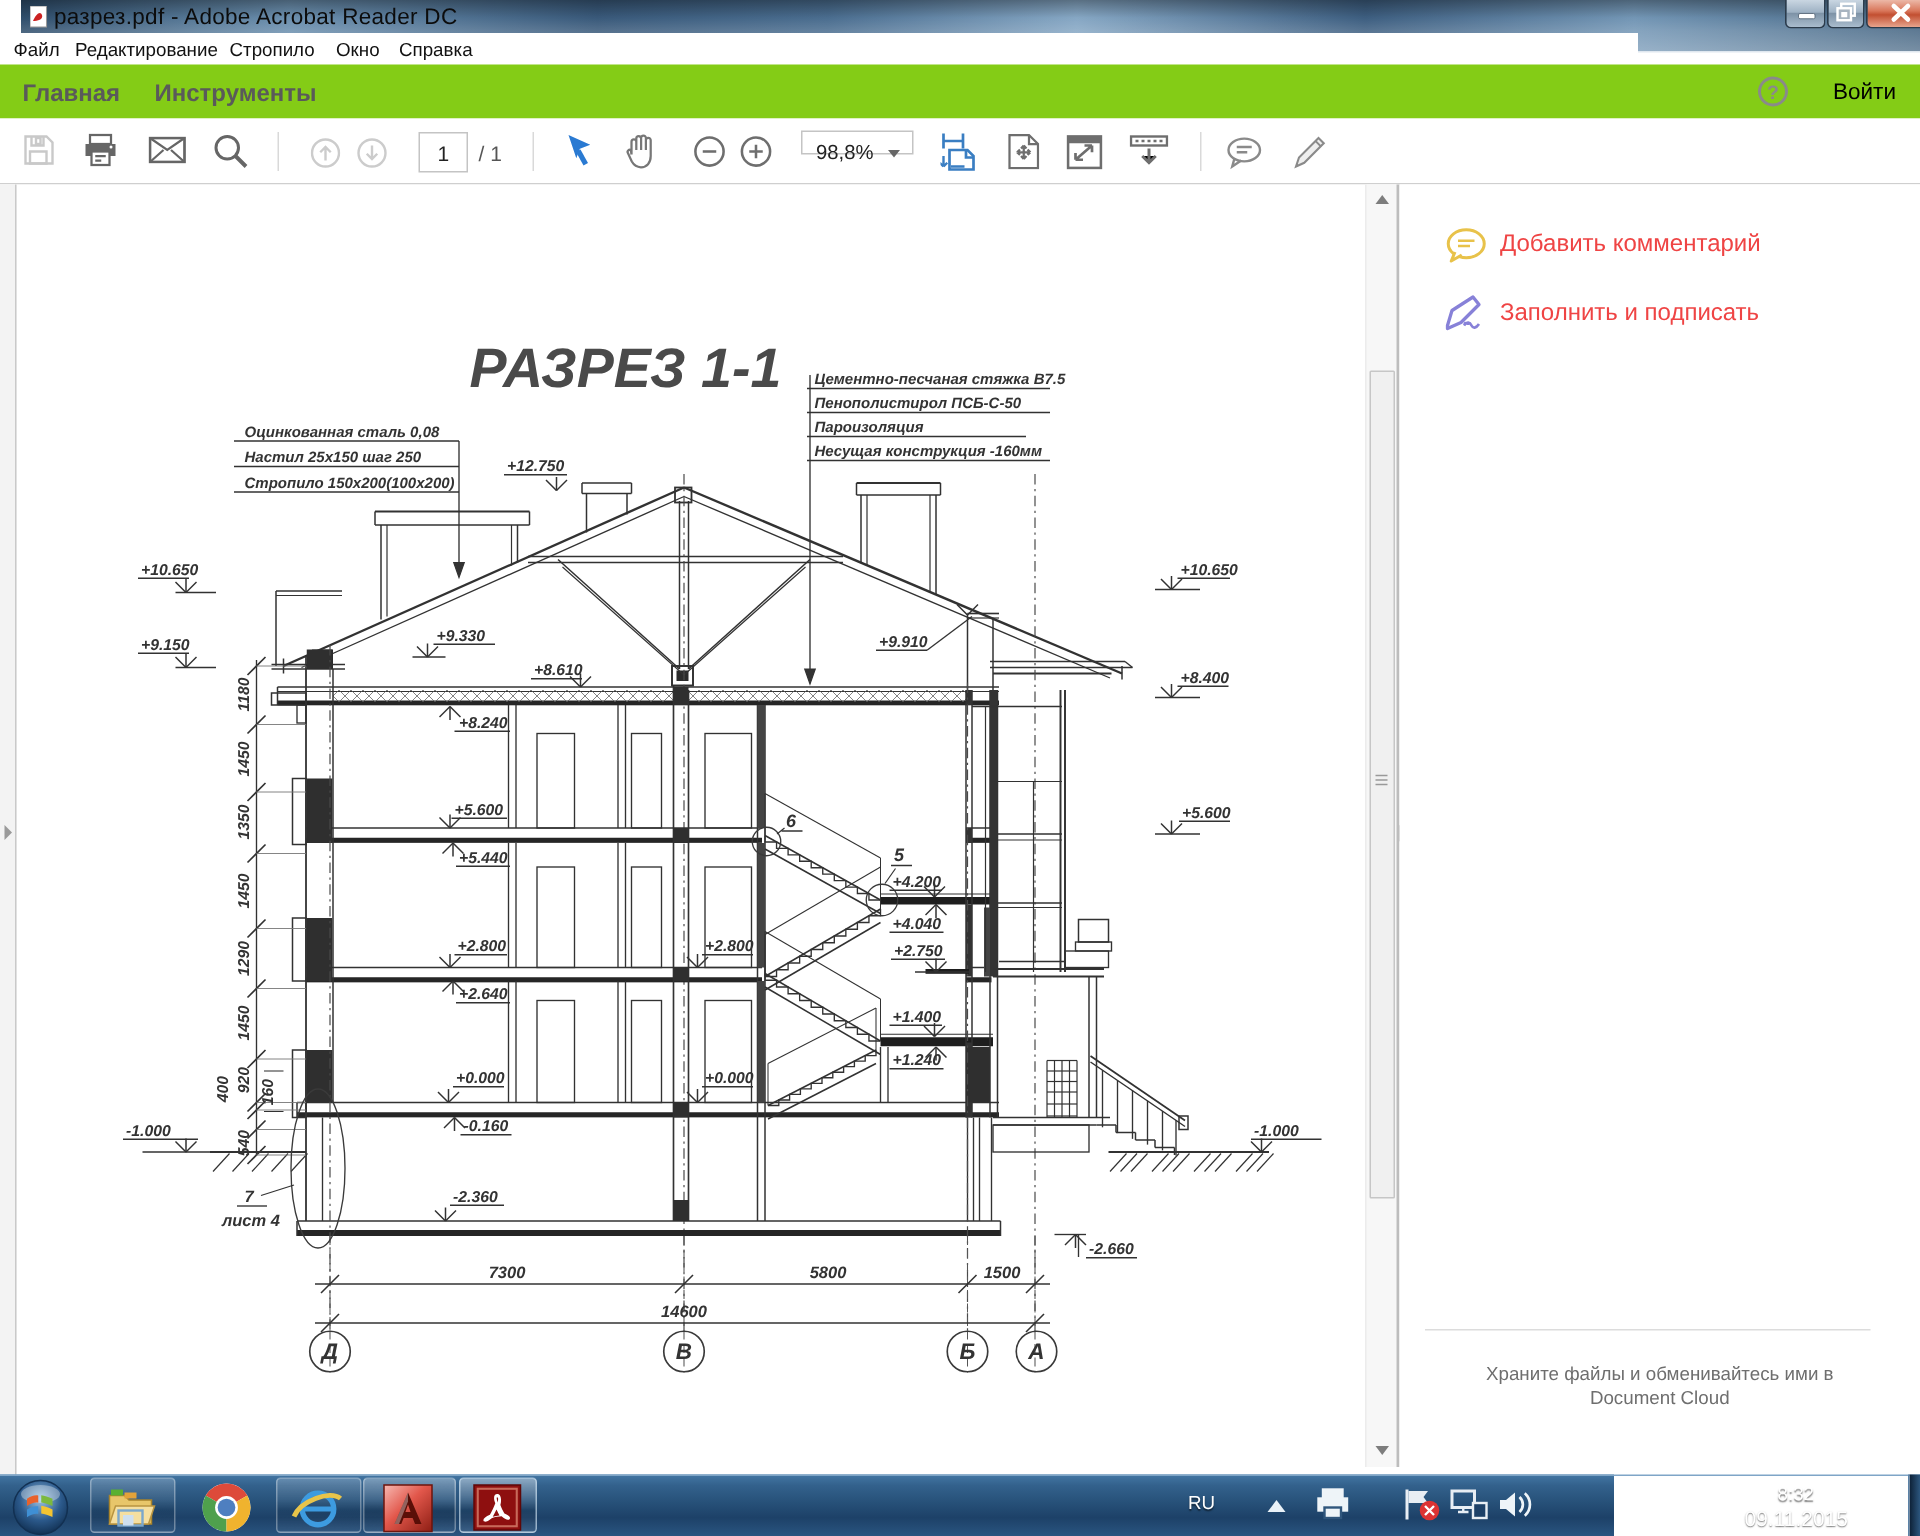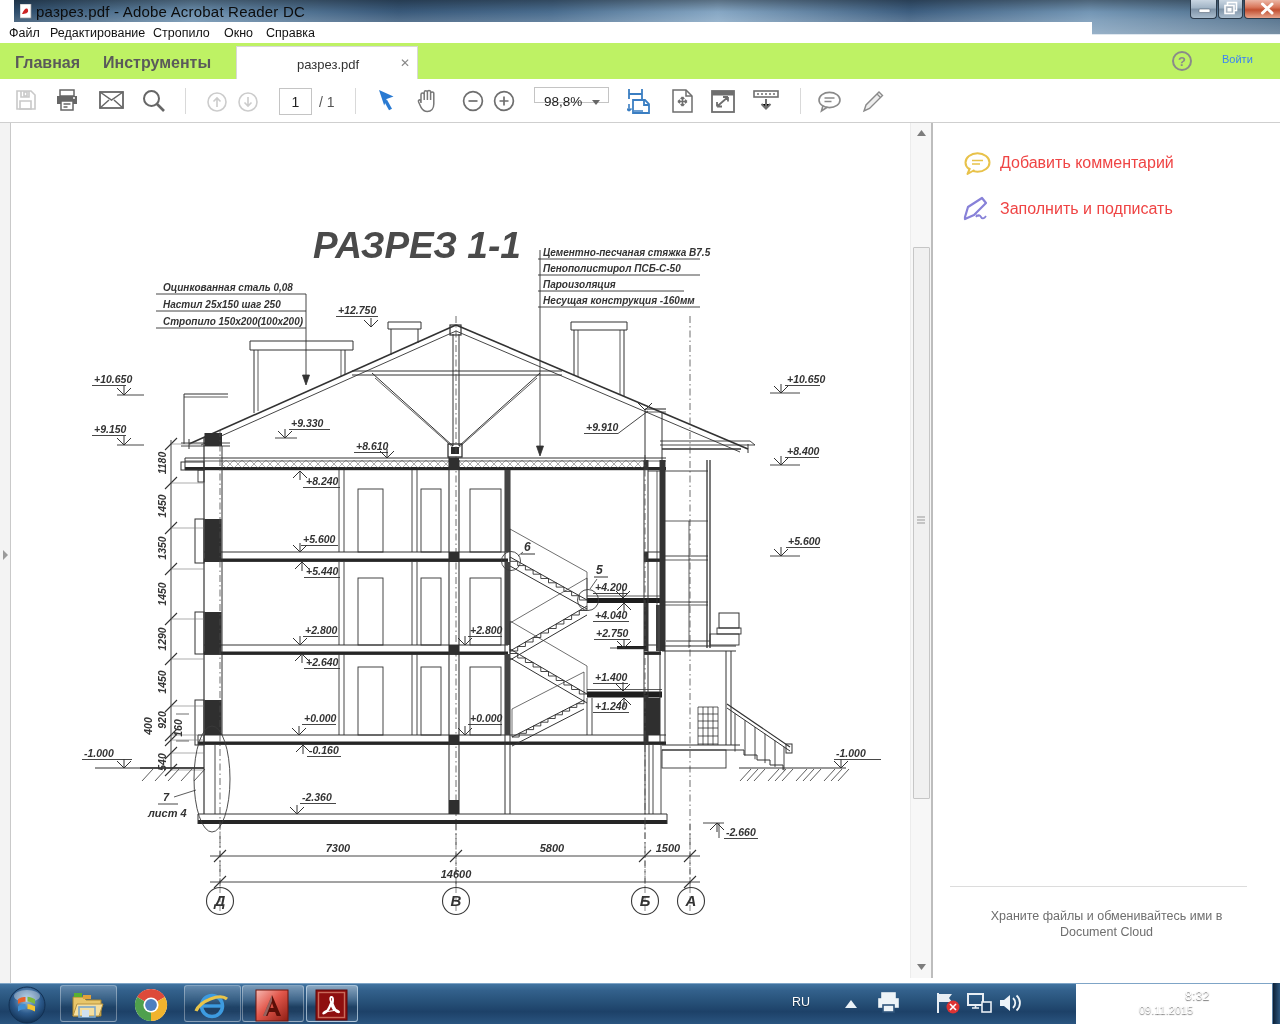--- a/index.html
+++ b/index.html
@@ -9,28 +9,28 @@
  background:linear-gradient(90deg,#2e4d6b 0%,#6b8fae 14%,#39597a 30%,#4a6d8f 42%,#86a7c4 55%,#3d5e80 70%,#7396b5 84%,#42627f 100%);
  border-bottom:1px solid #dfe7ef}
 #titlebar .tt{position:absolute;left:22px;top:3px;font-size:15px;color:#0c0c0c;letter-spacing:.2px}
 .wbtn{position:absolute;top:0;height:19px;border:1px solid #2c3c4c;border-top:none;border-radius:0 0 4px 4px;
  background:linear-gradient(#c9d6e2 0%,#9fb2c4 45%,#7e93a7 50%,#a9bccd 100%)}
 #bclose{background:linear-gradient(#ecb8a7 0%,#d9775b 40%,#c24f31 55%,#e7a48c 100%)}
 
 #menubar{position:absolute;left:0;top:22px;width:1092px;height:21px;background:#fff;color:#111;font-size:12.5px}
 #menubar span{position:absolute;top:4px}
 
-#tabbar{position:absolute;left:0;top:43px;width:1280px;height:36px;background:#bef264;border-bottom:0}
+#tabbar{position:absolute;left:0;top:43px;width:1280px;height:36px;background:#84cc16;border-bottom:0}
 #tabbar .big{position:absolute;top:11px;font-size:16px;font-weight:700;color:#5a5a5a}
 #activetab{position:absolute;left:236px;top:3px;width:182px;height:33px;background:#fff;border:1px solid #d8d8d8;border-bottom:none}
 #activetab .nm{position:absolute;left:60px;top:10px;font-size:13px;color:#333}
 #activetab .x{position:absolute;left:163px;top:9px;font-size:12px;color:#888}
 #qm{position:absolute;left:1172px;top:51px;width:20px;height:20px;border:2px solid #8a8a8a;border-radius:50%;
  color:#8a8a8a;font-size:13px;font-weight:700;text-align:center;line-height:17px}
-#login{position:absolute;left:1222px;top:53px;font-size:11px;color:#3b82f6}
+#login{position:absolute;left:1222px;top:53px;font-size:15px;color:#000000}
 
 #toolbar{position:absolute;left:0;top:79px;width:1280px;height:44px;background:#fff;border-bottom:1px solid #cfcfcf}
 .tsep{position:absolute;top:9px;width:1px;height:26px;background:#d9d9d9}
 #pagebox{position:absolute;left:279px;top:9px;width:33px;height:27px;border:1px solid #c4c4c4;background:#fff;
  font-size:14px;color:#222;text-align:center;line-height:26px}
 #pagetot{position:absolute;left:319px;top:15px;font-size:14px;color:#555}
 #zoombox{position:absolute;left:534px;top:8px;width:75px;height:16px;border:1px solid #c4c4c4;background:#fff}
 #zoombox .z{position:absolute;left:9px;top:6px;font-size:13.5px;color:#222}
 #zoombox .arr{position:absolute;left:57px;top:12px;width:0;height:0;border-left:4px solid transparent;border-right:4px solid transparent;border-top:5px solid #666}
 
@@ -80,24 +80,20 @@
  <div id="menubar">
   <span style="left:9px">Файл</span>
       <span style="left:50px">Редактирование</span>
   <span style="left:153px">Стропило</span>
       <span style="left:224px">Окно</span>
       <span style="left:266px">Справка</span>
  </div>
  <div id="tabbar">
   <span class="big" style="left:15px">Главная</span>
   <span class="big" style="left:103px">Инструменты</span>
-  <div id="activetab">
-        <span class="nm">разрез.pdf</span>
-        <span class="x">✕</span>
-      </div>
  </div>
  <div id="qm">?</div>
     <div id="login">Войти</div>
  <div id="toolbar">
   <svg class="abs" style="left:14px;top:9px" width="24" height="24" viewBox="0 0 24 24" fill="none" stroke="#c9c9c9" stroke-width="1.6">
    <path d="M3 3h14l4 4v14H3z"></path>
         <path d="M7 3v6h8V3"></path>
         <rect x="10" y="4" width="3" height="4"></rect>
         <path d="M6 13h11v8H6z"></path>
       </svg>
@@ -887,16 +883,16 @@
   <svg class="abs" style="left:966px;top:9px" width="26" height="22" viewBox="0 0 26 22">
    <rect x="2" y="2" width="15" height="11" fill="none" stroke="#e8eef4" stroke-width="2"></rect>
    <path d="M6 16h7M9.5 13v3" stroke="#e8eef4" stroke-width="1.6"></path>
    <rect x="16" y="10" width="9" height="10" fill="#1d4168" stroke="#e8eef4" stroke-width="1.6"></rect>
   </svg>
   <svg class="abs" style="left:998px;top:9px" width="24" height="22" viewBox="0 0 24 22">
    <path d="M2 8v6h4l6 5V3L6 8z" fill="#eef4f8"></path>
    <path d="M15 6c3 2.8 3 7.2 0 10M18.5 3.5c4.6 4 4.6 11 0 15" stroke="#eef4f8" stroke-width="1.8" fill="none"></path>
   </svg>
   <span class="tray" style="left:1185px;top:6px;font-size:12.5px">8:32</span>
-  <span class="tray" style="left:1139px;top:21px;font-size:11px">09.11.2015</span>
+  <span class="tray" style="left:1163px;top:21px;font-size:14px">09.11.2015</span>
   <div class="abs" style="left:1272px;top:0;width:8px;height:41px;background:linear-gradient(90deg,#0d2036,#2c567e);border-left:1px solid #5c82a6"></div>
  </div>
 </div>
 
 </body></html>

